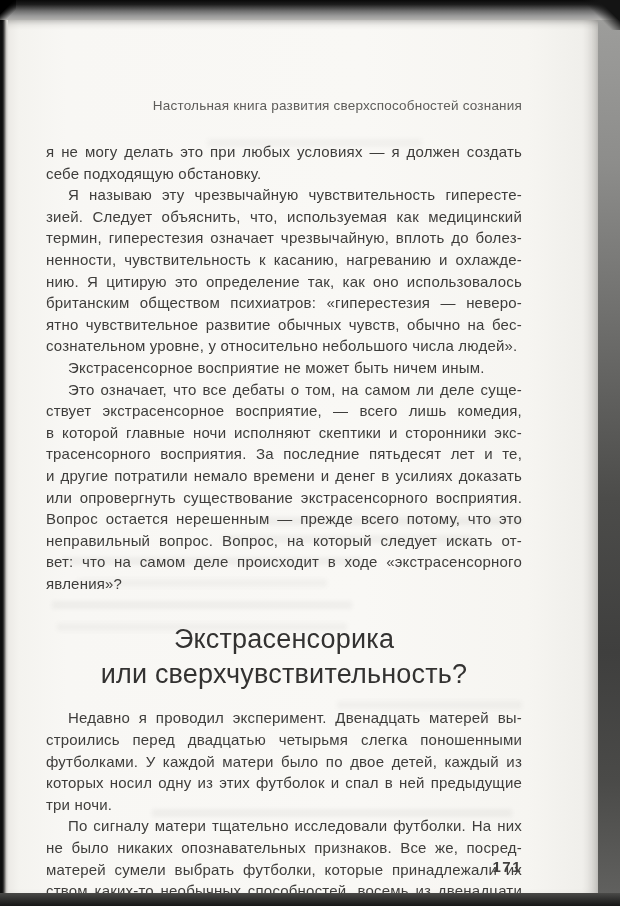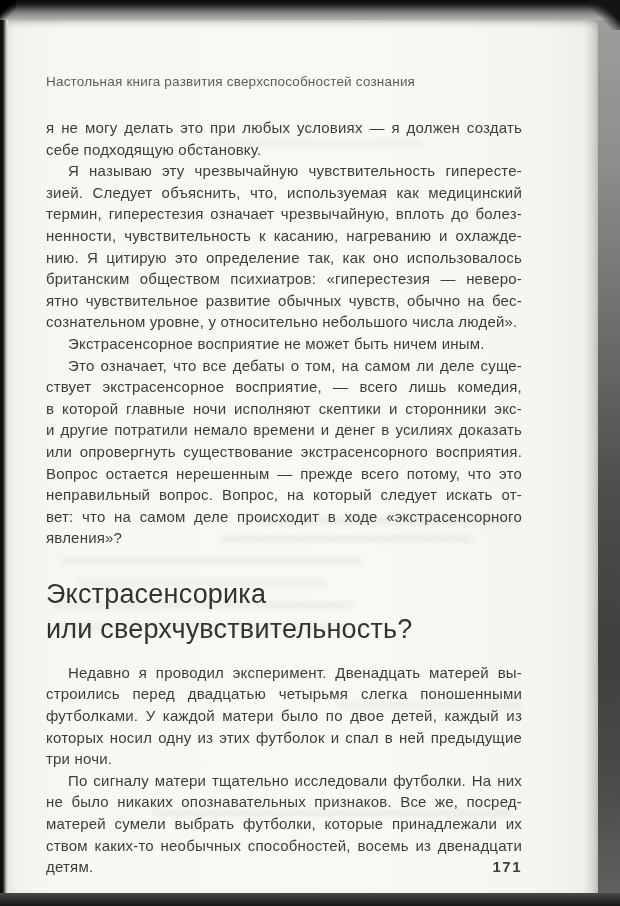--- a/index.html
+++ b/index.html
@@ -36,35 +36,36 @@
   
   .page{
     position:absolute;left:7px;top:19px;width:592px;height:875px;z-index:1;
     background:linear-gradient(90deg,#ebe9e5 0%,#f4f3ef 2%,#f8f7f4 10%,#f9f8f5 60%,#f6f5f1 88%,#f0efeb 97%,#e2e0dc 100%);
     box-shadow:inset 0 8px 10px -7px rgba(0,0,0,.4), inset -10px 0 14px -9px rgba(0,0,0,.30);
   }
   .content{
     position:absolute;left:39px;top:54px;width:476px;
   }
   .running-header{
-    text-align:left;font-size:13.5px;line-height:17px;color:#5d5c59;
+    text-align:right;font-size:13.5px;line-height:17px;color:#5d5c59;
     letter-spacing:.2px;
+    margin-top:24px;
   }
   .body-block{margin-top:27px;}
   .para{margin:0;}
   .line{
     font-size:15px;line-height:21.6px;color:#3e3d3b;
     text-align:justify;text-align-last:justify;letter-spacing:.2px;
     white-space:normal;
   }
   .line.para-end{text-align-last:left;}
   .line.indented{text-indent:22px;}
   .chapter-heading{margin-top:28px;margin-bottom:15px;}
   .heading-line{
-    text-align:left;font-size:27px;line-height:35px;color:#333231;
+    text-align:center;font-size:27px;line-height:35px;color:#333231;
     letter-spacing:.2px;
   }
   .page-number{
     position:absolute;left:39px;top:839px;width:476px;
     text-align:right;font-size:15px;font-weight:bold;color:#413f3d;
     letter-spacing:1.5px;
   }
   
   .ghost{position:absolute;background:#6f6e6c;filter:blur(2px);border-radius:2px;z-index:0;}
   .g1{left:200px;top:120px;width:215px;height:8px;opacity:.05;}
@@ -117,20 +118,21 @@
             <div class="line">ятно чувствительное развитие обычных чувств, обычно на бес-</div>
             <div class="line para-end">сознательном уровне, у относительно небольшого числа людей».</div>
           </div>
           <div class="para">
             <div class="line para-end indented">Экстрасенсорное восприятие не может быть ничем иным.</div>
           </div>
           <div class="para">
             <div class="line indented">Это означает, что все дебаты о том, на самом ли деле суще-</div>
             <div class="line">ствует экстрасенсорное восприятие, — всего лишь комедия,</div>
             <div class="line">в которой главные ночи исполняют скептики и сторонники экс-</div>
+            <div class="line">трасенсорного восприятия. За последние пятьдесят лет и те,</div>
             <div class="line">и другие потратили немало времени и денег в усилиях доказать</div>
             <div class="line">или опровергнуть существование экстрасенсорного восприятия.</div>
             <div class="line">Вопрос остается нерешенным — прежде всего потому, что это</div>
             <div class="line">неправильный вопрос. Вопрос, на который следует искать от-</div>
             <div class="line">вет: что на самом деле происходит в ходе «экстрасенсорного</div>
             <div class="line para-end">явления»?</div>
           </div>
         </div>
 
       <div class="chapter-heading">

